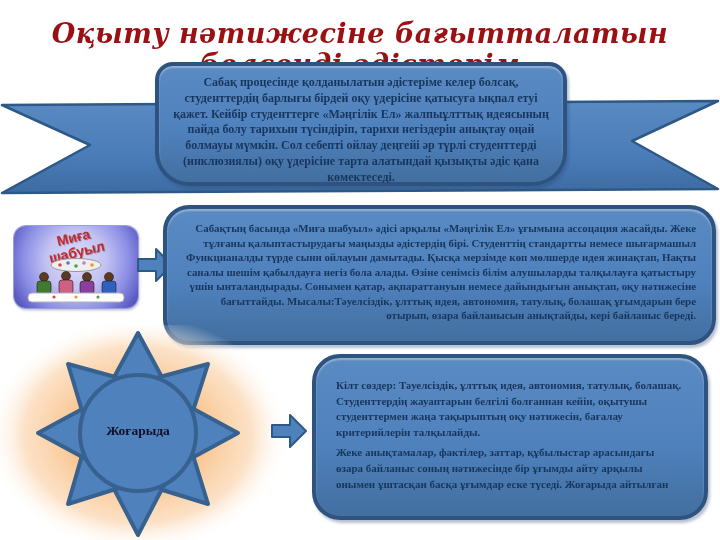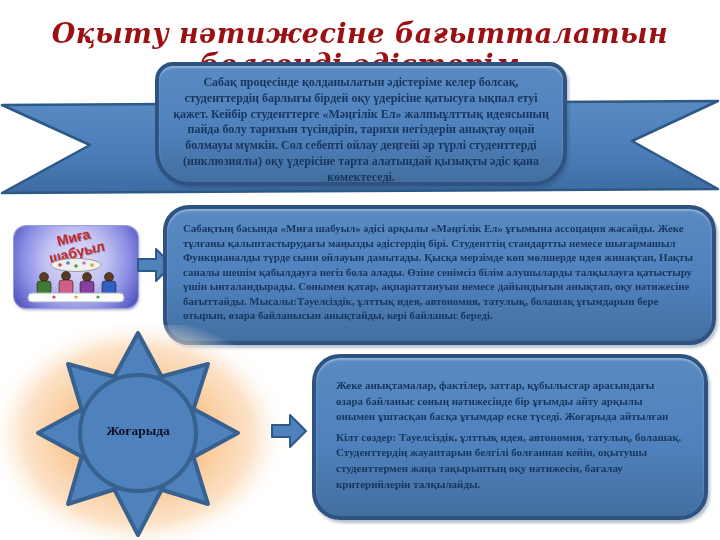--- a/index.html
+++ b/index.html
@@ -35,21 +35,21 @@
     border-radius:18px 18px 34px 34px;
     padding:9px 13px;
     font-size:12px; line-height:1.32;
     text-align:center;
   }
   #middle-box{
     left:163px; top:205px; width:553px; height:140px;
     border-radius:26px;
     padding:12px 16px;
     font-size:10.9px; line-height:1.33;
-    text-align:left;
+    text-align:right;
   }
   #bottom-box{
     left:312px; top:354px; width:396px; height:166px;
     border-radius:28px;
     padding:20px 20px 12px 20px;
     font-size:11px; line-height:1.42;
     text-align:left;
   }
   #bottom-box p + p{ margin-top:5px; }
   
@@ -167,17 +167,17 @@
       <circle cx="150" cy="108" r="58"></circle>
     </g>
   </svg>
   <div class="sun-label">Жоғарыда</div>
 
   <svg class="blk-arrow" id="arrow2" viewBox="0 0 36 38">
     <polygon points="1,13 19,13 19,3 35,19 19,35 19,25 1,25" fill="#4f81bd" stroke="#2d5986" stroke-width="2" stroke-linejoin="round"></polygon>
   </svg>
 
   <div class="bubble" id="bottom-box">
+    <p>Кілт сөздер: Тәуелсіздік, ұлттық идея, автономия, татулық, болашақ. Студенттердің жауаптарын белгілі болғаннан кейін, оқытушы  студенттермен жаңа тақырыптың оқу нәтижесін, бағалау критерийлерін талқылайды.</p>
     <p>Жеке анықтамалар, фактілер, заттар, құбылыстар арасындағы өзара байланыс соның нәтижесінде бір ұғымды айту арқылы онымен ұштасқан басқа ұғымдар еске түседі. Жоғарыда айтылған</p>
-    <p>Кілт сөздер: Тәуелсіздік, ұлттық идея, автономия, татулық, болашақ. Студенттердің жауаптарын белгілі болғаннан кейін, оқытушы  студенттермен жаңа тақырыптың оқу нәтижесін, бағалау критерийлерін талқылайды.</p>
   </div>
 
 </div>
 
 </body></html>

